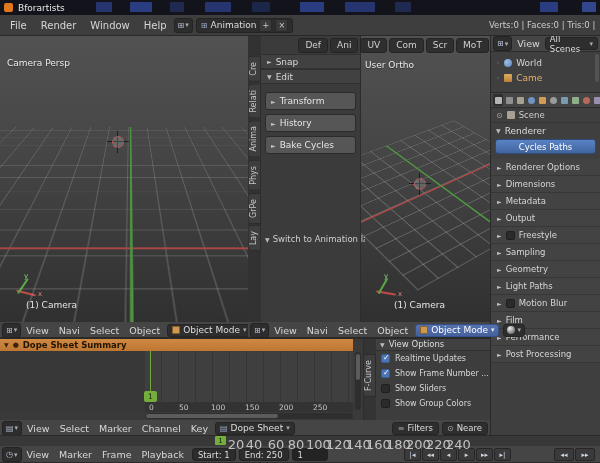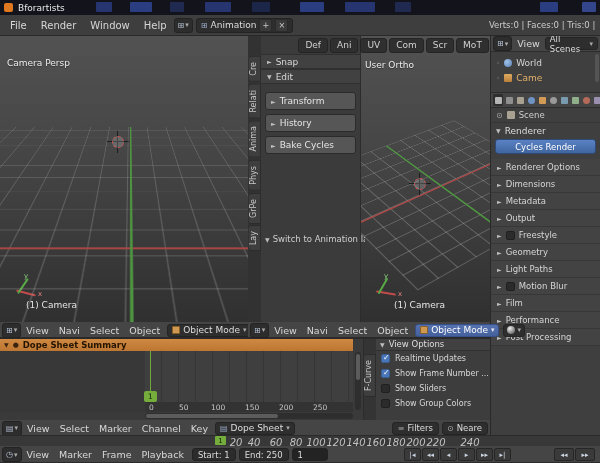--- a/index.html
+++ b/index.html
@@ -91,21 +91,21 @@
 .cfline{position:absolute;left:150px;top:13px;width:1px;height:51px;background:#71a83b;}
 .cfbox{position:absolute;left:144px;top:53px;width:13px;height:11px;background:#74ad3c;border-radius:2px;color:#10210a;font-size:7.5px;display:flex;align-items:center;justify-content:center;}
 .vopt{position:absolute;left:363px;top:0;width:127px;height:82px;background:#3d3d3d;border-left:1px solid #2c2c2c;display:flex;}
 .vopt-tabs{width:12px;padding-top:16px;display:flex;flex-direction:column;align-items:center;background:#343434;flex:none;}
 .vopt-body{flex:1;min-width:0;}
 .vo-hdr{height:13px;display:flex;align-items:center;gap:4px;font-size:8.5px;padding:0 4px;background:#414141;border-bottom:1px solid #303030;color:#dedede;}
 .vo-row{display:flex;align-items:center;gap:5px;height:15px;padding:0 5px;font-size:8px;color:#d8d8d8;white-space:nowrap;overflow:hidden;}
 
 .dope-hdr{left:0;top:420px;width:490px;height:16px;}
 .truler{position:absolute;left:0;top:436px;width:600px;height:10px;background:#383838;box-shadow:0 -1px 0 #2a2a2a;z-index:11;}
-.tnum{position:absolute;top:1px;width:20px;text-align:center;font-size:10px;color:#c2c2c2;font-style:italic;}
+.tnum{position:absolute;top:1px;width:20px;text-align:center;font-size:13px;color:#c2c2c2;}
 .tl-box{position:absolute;left:215px;top:0;width:11px;height:9px;background:#74ad3c;border-radius:1px;color:#10210a;font-size:7px;display:flex;align-items:center;justify-content:center;}
 .tl-hdr{left:0;top:446px;width:600px;height:17px;}
 .num-field{display:flex;align-items:center;height:13px;background:#2c2c2c;border:1px solid #222;border-radius:3px;padding:0 5px;font-size:8.5px;color:#ddd;margin-left:3px;white-space:nowrap;flex:none;}
 .frame-field{background:#232323;min-width:36px;}
 .pb-btn{width:17px;height:13px;display:flex;align-items:center;justify-content:center;background:#3a3a3a;border:1px solid #262626;border-radius:2px;font-size:7px;color:#cdd6e4;margin-left:1px;flex:none;}
 .filters-btn{display:flex;align-items:center;height:13px;background:#2e2e2e;border:1px solid #242424;border-radius:3px;padding:0 5px;gap:3px;font-size:8.5px;color:#ddd;flex:none;}
 .snap-dd{display:flex;align-items:center;height:13px;background:#2e2e2e;border:1px solid #242424;border-radius:3px;padding:0 4px;gap:3px;font-size:8.5px;color:#ddd;width:46px;overflow:hidden;flex:none;}
 </style>
 </head>
 <body>
@@ -330,41 +330,45 @@
     </div>
     <div class="crumb">
       <span style="font-size:8px;color:#aaa;">⊙</span>
       <span class="pt-shape" style="background:#a8a090;width:8px;height:8px;"></span>
       <span>Scene</span>
     </div>
     <div class="sec-hdr">
       <span class="tri">▼</span>
       <span>Renderer</span>
     </div>
-    <div class="engine">Cycles Render</div>
+    <div class="engine">Cycles Paths</div>
     <div class="prop-row">
       <span class="tri">►</span>
       <span>Renderer Options</span>
     </div>
     <div class="prop-row">
       <span class="tri">►</span>
       <span>Dimensions</span>
     </div>
     <div class="prop-row">
       <span class="tri">►</span>
       <span>Metadata</span>
     </div>
     <div class="prop-row">
       <span class="tri">►</span>
       <span>Output</span>
     </div>
     <div class="prop-row">
       <span class="tri">►</span>
       <span class="cbx"></span>
       <span>Freestyle</span>
+    </div>
+    <div class="prop-row">
+      <span class="tri">►</span>
+      <span>Sampling</span>
     </div>
     <div class="prop-row">
       <span class="tri">►</span>
       <span>Geometry</span>
     </div>
     <div class="prop-row">
       <span class="tri">►</span>
       <span>Light Paths</span>
     </div>
     <div class="prop-row">
@@ -470,21 +474,21 @@
     <span class="tnum" style="left:244px;">40</span>
     <span class="tnum" style="left:266px;">60</span>
     <span class="tnum" style="left:286px;">80</span>
     <span class="tnum" style="left:306px;">100</span>
     <span class="tnum" style="left:326px;">120</span>
     <span class="tnum" style="left:346px;">140</span>
     <span class="tnum" style="left:366px;">160</span>
     <span class="tnum" style="left:386px;">180</span>
     <span class="tnum" style="left:406px;">200</span>
     <span class="tnum" style="left:426px;">220</span>
-    <span class="tnum" style="left:460px;">240</span>
+    <span class="tnum" style="left:446px;">240</span>
     <span class="tl-box">1</span>
   </div>
 
   <div class="ed-header tl-hdr">
     <span class="icon-btn">
       <span>◷</span>
       <span class="tiny-arrow">▾</span>
     </span>
     <span class="hdr-menu">View</span>
     <span class="hdr-menu">Marker</span>

